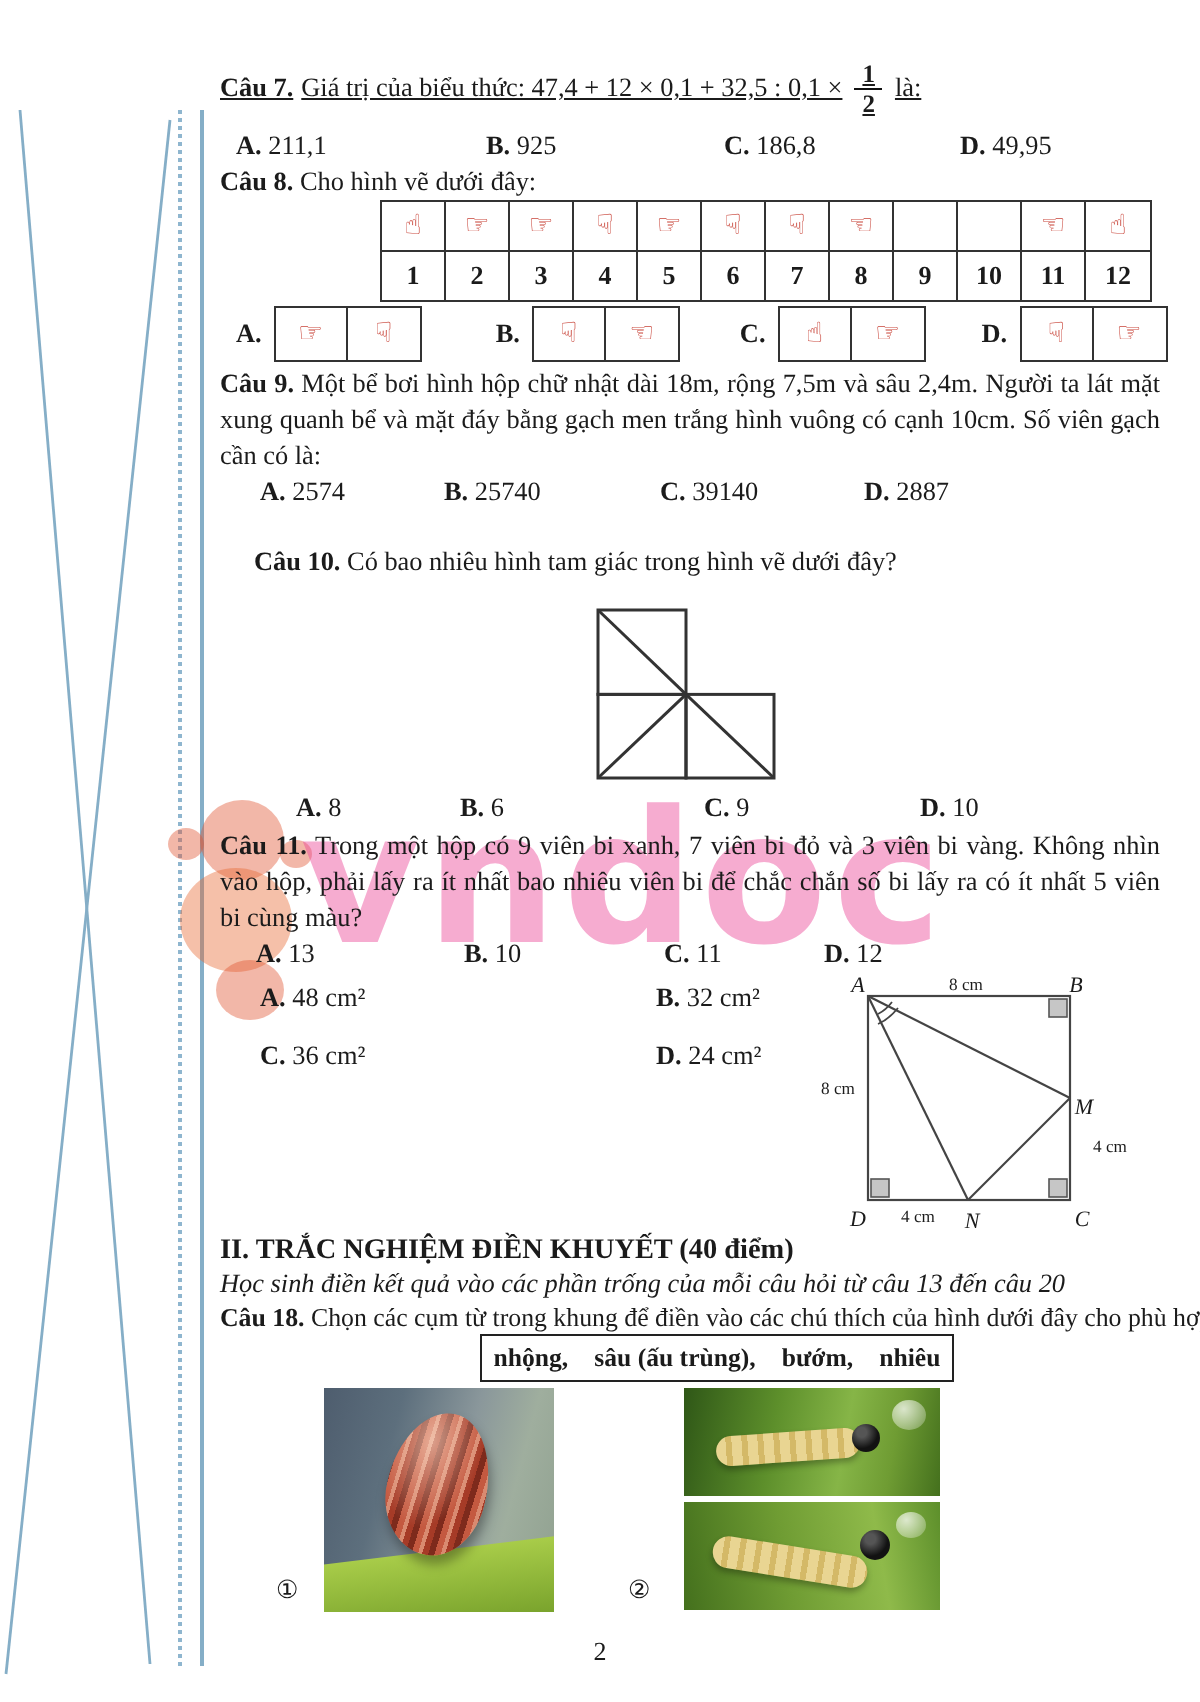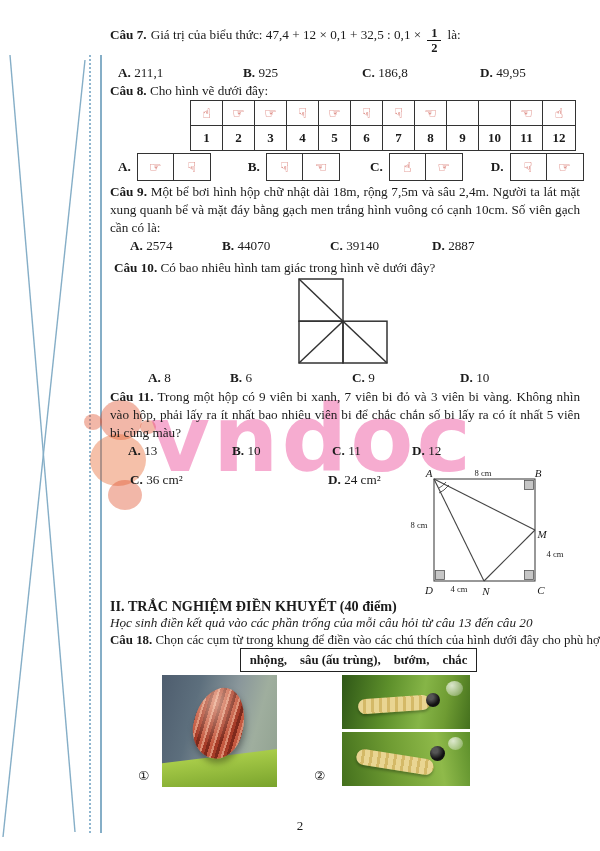--- a/index.html
+++ b/index.html
@@ -17,21 +17,21 @@
   .wm-mascot i:nth-child(1){left:12px;top:0;width:42px;height:40px;}
   .wm-mascot i:nth-child(2){left:2px;top:34px;width:56px;height:52px;background:#e66a33;}
   .wm-mascot i:nth-child(3){left:20px;top:80px;width:34px;height:30px;}
   .wm-mascot i:nth-child(4){left:-4px;top:14px;width:18px;height:16px;}
   .wm-mascot i:nth-child(5){left:52px;top:20px;width:16px;height:14px;}
   .wm-text{position:absolute;left:62px;top:-4px;font-family:"DejaVu Sans",sans-serif;
            font-weight:bold;font-size:92px;letter-spacing:3px;color:#ec4899;opacity:.45;}
   
   .content{position:absolute;left:110px;top:26px;width:470px;z-index:1;font-size:13.2px;line-height:18px;}
   .q-line b{font-weight:bold;}
-  .q7line{display:flex;align-items:flex-start;height:36px;gap:4px;white-space:nowrap;margin:0;}
+  .q7line{display:flex;align-items:center;height:36px;gap:4px;white-space:nowrap;margin:0;text-decoration:underline;}
   .frac{display:inline-flex;flex-direction:column;align-items:center;font-size:12.5px;line-height:1.12;font-weight:600;margin:0 2px;}
   .frac .den{border-top:1.2px solid #111;padding:0 4px;}
   
   .opts{display:flex;padding-left:var(--pl,8px);height:18px;align-items:center;}
   .opts .opt{white-space:nowrap;font-family:Liberation Serif, serif;}
   .opts .opt:nth-child(1){flex:0 0 var(--c1,120px);}
   .opts .opt:nth-child(2){flex:0 0 var(--c2,120px);}
   .opts .opt:nth-child(3){flex:0 0 var(--c3,120px);}
   .opts .opt b{font-weight:bold;}
   
@@ -206,26 +206,26 @@
           </span>
       </span>
     </div>
 
     <p class="para">
       <b>Câu 9.</b>
       <span>Một bể bơi hình hộp chữ nhật dài 18m, rộng 7,5m và sâu 2,4m. Người ta lát mặt xung quanh bể và mặt đáy bằng gạch men trắng hình vuông có cạnh 10cm. Số viên gạch cần có là:</span>
     </p>
     <div class="opts" style="--pl:20px;--c1:92px;--c2:108px;--c3:102px">
         <span class="opt"><b>A.</b><span> 2574</span></span>
-        <span class="opt"><b>B.</b><span> 44070</span></span>
+        <span class="opt"><b>B.</b><span> 25740</span></span>
         <span class="opt"><b>C.</b><span> 39140</span></span>
         <span class="opt"><b>D.</b><span> 2887</span></span>
       </div>
 
-    <p class="q-line" style="height:15px;margin:4px">
+    <p class="q-line" style="height:15px;margin:17px">
       <b>Câu 10.</b>
       <span>Có bao nhiêu hình tam giác trong hình vẽ dưới đây?</span>
     </p>
     <svg class="fig10" width="90" height="86">
       <g fill="none" stroke="#333" stroke-width="1.5">
         <rect x="1" y="1" width="44" height="42.2"></rect>
         <rect x="1" y="43.2" width="44" height="41.8"></rect>
         <rect x="45" y="43.2" width="44" height="41.8"></rect>
         <line x1="1" y1="1" x2="45" y2="43.2"></line>
         <line x1="1" y1="85" x2="45" y2="43.2"></line>
@@ -244,20 +244,24 @@
       <span>Trong một hộp có 9 viên bi xanh, 7 viên bi đỏ và 3 viên bi vàng. Không nhìn vào hộp, phải lấy ra ít nhất bao nhiêu viên bi để chắc chắn số bi lấy ra có ít nhất 5 viên bi cùng màu?</span>
     </p>
     <div class="opts" style="--pl:18px;--c1:104px;--c2:100px;--c3:80px">
         <span class="opt"><b>A.</b><span> 13</span></span>
         <span class="opt"><b>B.</b><span> 10</span></span>
         <span class="opt"><b>C.</b><span> 11</span></span>
         <span class="opt"><b>D.</b><span> 12</span></span>
       </div>
 
     <div class="q12">
+      <div class="opts" style="--pl:20px;--c1:198px;margin-top:4px">
+          <span class="opt"><b>A.</b><span> 48 cm²</span></span>
+          <span class="opt"><b>B.</b><span> 32 cm²</span></span>
+        </div>
       <div class="opts" style="--pl:20px;--c1:198px;margin-top:11px">
           <span class="opt"><b>C.</b><span> 36 cm²</span></span>
           <span class="opt"><b>D.</b><span> 24 cm²</span></span>
         </div>
 
       <svg class="fig12" width="175" height="135">
         <g fill="none" stroke="#444" stroke-width="1.1">
           <rect x="29" y="15" width="101" height="102"></rect>
           <line x1="29" y1="15" x2="130" y2="66"></line>
           <line x1="29" y1="15" x2="79" y2="117"></line>
@@ -287,21 +291,21 @@
     <p class="sec-note">Học sinh điền kết quả vào các phần trống của mỗi câu hỏi từ câu 13 đến câu 20</p>
 
     <p class="q13line">
       <b>Câu 18.</b>
       <span>Chọn các cụm từ  trong khung để điền vào các chú thích của hình dưới đây cho phù hợp</span>
     </p>
     <div class="word-bank">
         <span class="wb-item">nhộng,</span>
         <span class="wb-item">sâu (ấu trùng),</span>
         <span class="wb-item">bướm,</span>
-        <span class="wb-item">chắc</span>
+        <span class="wb-item">nhiêu</span>
       </div>
 
     <div class="photos">
       <div class="photo-wrap pw1">
         <span class="circ-label l1">①</span>
         <div class="photo photo-egg" style="left:12px">
           <div class="egg-stem"></div>
           <div class="egg"></div>
         </div>
       </div>

